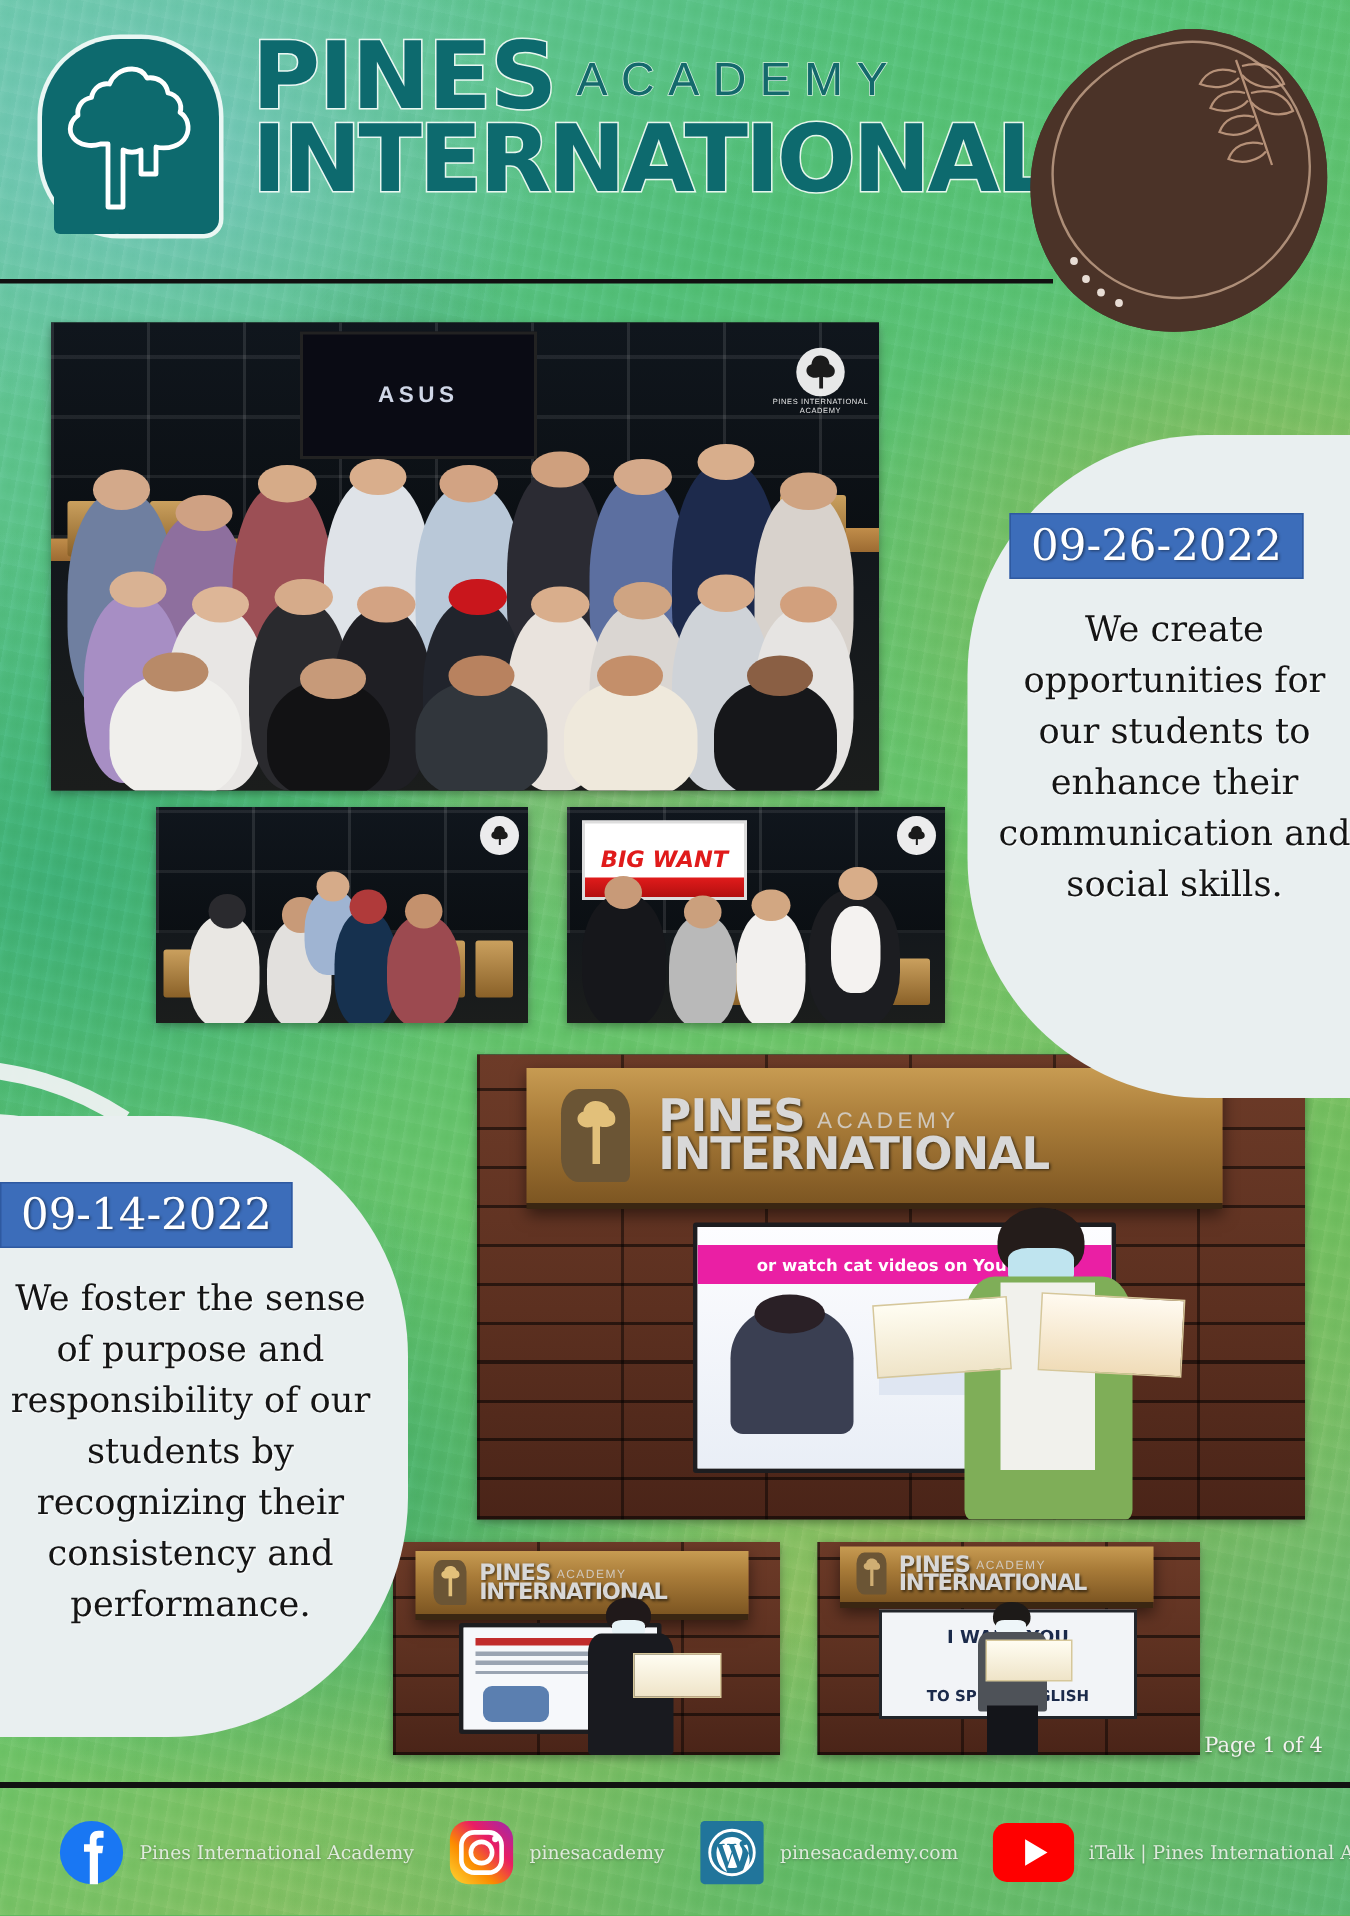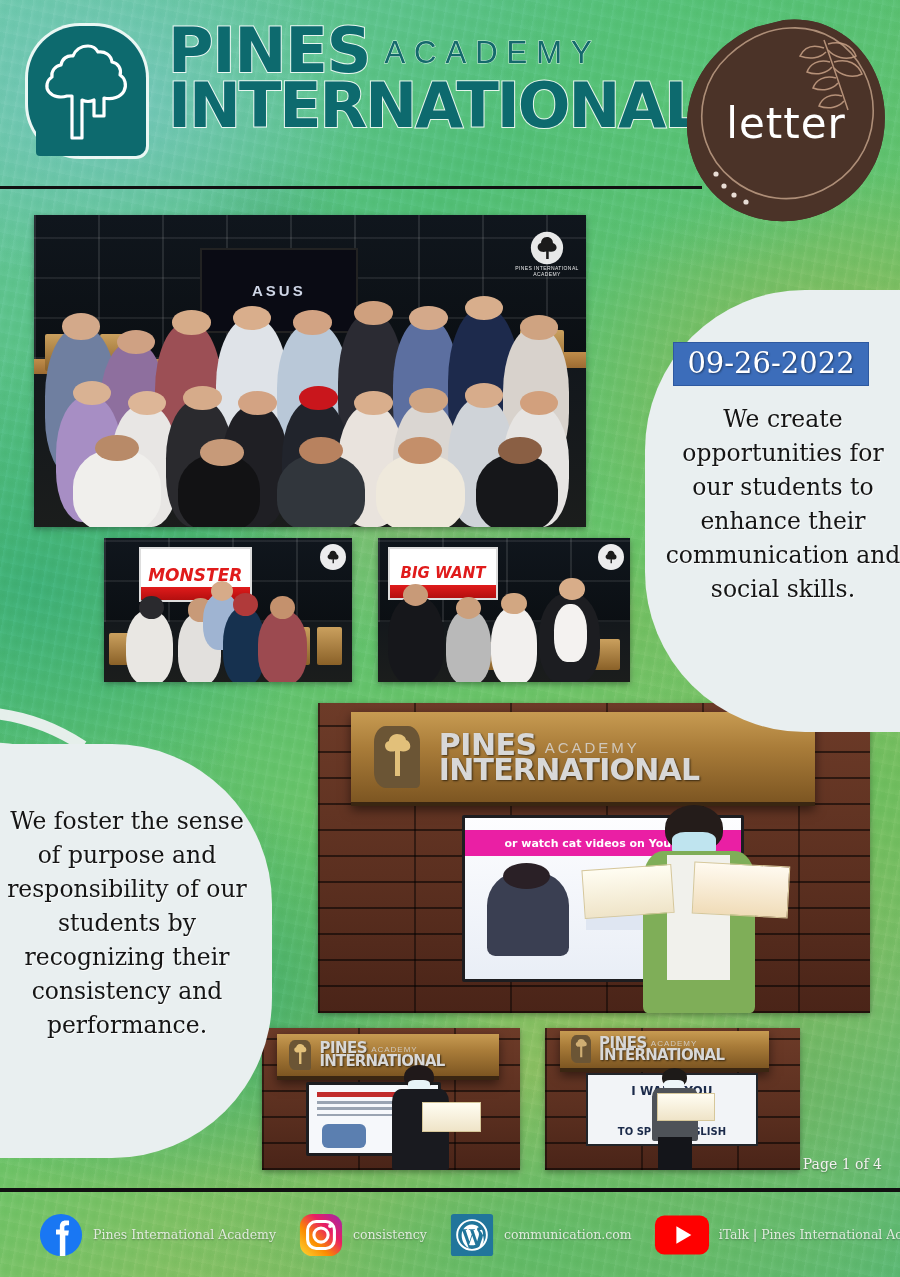--- a/index.html
+++ b/index.html
@@ -184,21 +184,21 @@
   .window-grid{
     position:absolute;left:0;top:0;right:0;height:46%;
     background:
       repeating-linear-gradient(90deg, rgba(255,255,255,.10) 0 2px, rgba(255,255,255,0) 2px 64px),
       repeating-linear-gradient(0deg,  rgba(255,255,255,.08) 0 2px, rgba(255,255,255,0) 2px 40px),
       linear-gradient(180deg,#10161d,#0b0f13);
   }
   .monitor{
     position:absolute;background:#0a0b14;border:2px solid #222;
     display:flex;align-items:center;justify-content:center;
-    color:#cfd6e6;font-weight:bold;margin-top:27px;
+    color:#cfd6e6;font-weight:bold;
   }
   .table-row{
     position:absolute;background:linear-gradient(180deg,#c08d4a,#9c6b32);
     border-radius:2px;
   }
   .chairs{
     position:absolute;background:linear-gradient(180deg,#caa05e,#8a6128);
     border-radius:2px;
   }
   .crowd{
@@ -337,21 +337,20 @@
           <path d="M162 48 C176 44 186 50 190 60 C180 65 168 61 162 54"></path>
         </g>
         <g fill="#e8ddd5">
           <circle cx="44" cy="160" r="2.6"></circle>
             <circle cx="52" cy="172" r="2.6"></circle>
           <circle cx="62" cy="181" r="2.6"></circle>
             <circle cx="74" cy="188" r="2.6"></circle>
         </g>
       </svg>
       <div class="badge-text">
-        <div class="badge-letter">letter</div>
       </div>
     </div>
   </div>
 
   <svg class="rings ring-right" viewBox="0 0 330 420">
     <g fill="none" stroke="#eef2f2" stroke-width="11" stroke-linecap="butt" opacity=".95">
       <path d="M330 38 A172 172 0 0 0 158 210 A172 172 0 0 0 330 382" stroke-dasharray="130 22 110 26 180"></path>
       <path d="M330 74 A136 136 0 0 0 194 210 A136 136 0 0 0 330 346" stroke-dasharray="150 30 120"></path>
     </g>
   </svg>
@@ -428,21 +427,20 @@
         <circle cx="20" cy="20" r="19" fill="rgba(255,255,255,.9)"></circle>
         <path d="M20 7 C15 7 13 11 13 14 C9 15 8 19 10 22 C12 25 17 25 19 24 L19 33 L22 33 L22 24 C26 25 30 24 31 21 C32 18 30 15 27 14 C27 10 24 7 20 7 Z" fill="#1b1b1b"></path>
       </svg>
       <div>PINES INTERNATIONAL ACADEMY</div>
     </div>
   </div>
 
   <div class="photo" id="photo-monster">
     <div class="scene room-dark">
       <div class="window-grid" style="height:58%;"></div>
-      <div class="sign-board" style="left:14%;top:6%;width:44%;height:36%;font-size:17px;">MONSTER</div>
       <div class="chairs" style="left:2%;top:66%;width:10%;height:22%;"></div>
       <div class="chairs" style="left:73%;top:62%;width:10%;height:26%;"></div>
       <div class="chairs" style="left:86%;top:62%;width:10%;height:26%;"></div>
       <div class="p" style="left:9%;top:50%;width:19%;height:52%;background:#e9e7e3;"></div>
       <div class="head" style="left:14%;top:40%;width:10%;height:16%;background:#2a2a2e;"></div>
       <div class="p" style="left:30%;top:52%;width:17%;height:50%;background:#e2e0dd;"></div>
       <div class="head" style="left:34%;top:42%;width:10%;height:16%;background:#c89a78;"></div>
       <div class="p" style="left:40%;top:38%;width:15%;height:40%;background:#9fb4d2;"></div>
       <div class="head" style="left:43%;top:30%;width:9%;height:14%;background:#d6ab89;"></div>
       <div class="p" style="left:48%;top:48%;width:17%;height:54%;background:#16314f;"></div>
@@ -581,20 +579,21 @@
   </div>
 
   <div class="page-num">Page 1 of 4</div>
 
   <div class="card card-right">
     <div class="date-pill">09-26-2022</div>
     <div class="card-body">We create opportunities for our students to enhance their communication and social skills.</div>
   </div>
 
   <div class="card card-left">
+    <div class="date-pill">09-14-2022</div>
     <div class="card-body">We foster the sense of purpose and responsibility of our students by recognizing their consistency and performance.</div>
   </div>
 
   <div class="footer-line"></div>
   <div class="footer">
 
     <div class="f-item" id="f-facebook">
       <svg class="f-icon" viewBox="0 0 48 48">
         <circle cx="24" cy="24" r="22" fill="#1977f3"></circle>
         <path d="M27.5 24.5h4l.7-5.2h-4.7v-3.1c0-1.5.4-2.5 2.5-2.5h2.4V9.1c-.4-.06-1.9-.18-3.6-.18-3.6 0-6 2.2-6 6.2v3.2h-4v5.2h4V46h5.7V24.5z" fill="#ffffff"></path>
@@ -610,33 +609,33 @@
             <stop offset="35%" stop-color="#fb8c00"></stop>
             <stop offset="65%" stop-color="#e91e63"></stop>
             <stop offset="100%" stop-color="#9c27b0"></stop>
           </linearGradient>
         </defs>
         <rect x="2" y="2" width="44" height="44" rx="13" fill="url(#ig)"></rect>
         <rect x="10" y="10" width="28" height="28" rx="9" fill="none" stroke="#fff" stroke-width="3.2"></rect>
         <circle cx="24" cy="24" r="7.4" fill="none" stroke="#fff" stroke-width="3.2"></circle>
         <circle cx="33.6" cy="14.6" r="2.2" fill="#fff"></circle>
       </svg>
-      <span class="f-label">consistency</span>
+      <span class="f-label">pinesacademy</span>
     </div>
 
     <div class="f-item" id="f-wordpress">
       <svg class="f-icon" viewBox="0 0 48 48">
         <rect x="2" y="2" width="44" height="44" rx="3" fill="#21759b"></rect>
         <circle cx="24" cy="24" r="15.5" fill="none" stroke="#fff" stroke-width="2"></circle>
         <path d="M13.2 24c0-1.6.3-3 .8-4.4l6.6 18C16.2 35.5 13.2 30.1 13.2 24z
                  M24 34.8c-1.1 0-2.1-.15-3.1-.43l3.3-9.6 3.4 9.3c.02.06.05.11.08.16-1.14.4-2.37.57-3.68.57z
                  M25.5 18.9c.65-.03 1.24-.1 1.24-.1.58-.07.51-.93-.07-.9 0 0-1.75.14-2.88.14-1.06 0-2.84-.14-2.84-.14-.58-.03-.65.86-.07.9 0 0 .55.07 1.14.1l1.7 4.66-2.39 7.17-3.98-11.83c.65-.03 1.24-.1 1.24-.1.58-.07.51-.93-.07-.9 0 0-1.75.14-2.88.14-.2 0-.44-.01-.7-.02 1.93-2.93 5.25-4.87 9.03-4.87 2.82 0 5.38 1.08 7.3 2.84-.05 0-.1-.01-.15-.01-1.06 0-1.81.92-1.81 1.91 0 .89.51 1.64 1.06 2.53.41.72.89 1.64.89 2.97 0 .92-.35 1.99-.82 3.48l-1.07 3.58-3.9-11.55z
                  M34.4 18.4c.7 1.3 1.1 2.93 1.1 4.68 0 1.62-.3 3.45-1.21 5.73l-3.13 9.05c3.05-1.78 5.1-5.08 5.1-8.86 0-3.9-1.63-7.42-4.25-9.93z" fill="#fff"></path>
       </svg>
-      <span class="f-label">communication.com</span>
+      <span class="f-label">pinesacademy.com</span>
     </div>
 
     <div class="f-item" id="f-youtube">
       <svg class="f-icon" viewBox="0 0 60 44" style="width:56px;height:42px;">
         <rect x="1" y="1" width="58" height="42" rx="10" fill="#ff0000"></rect>
         <path d="M24 12.5 L40 22 L24 31.5 Z" fill="#ffffff"></path>
       </svg>
       <span class="f-label">iTalk | Pines International Academy</span>
     </div>
   </div>

